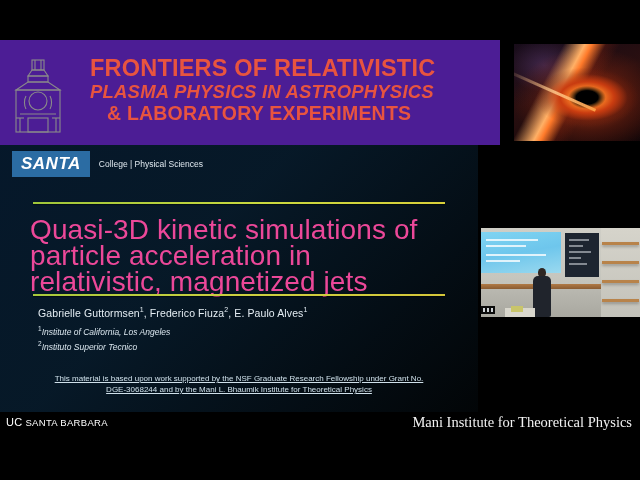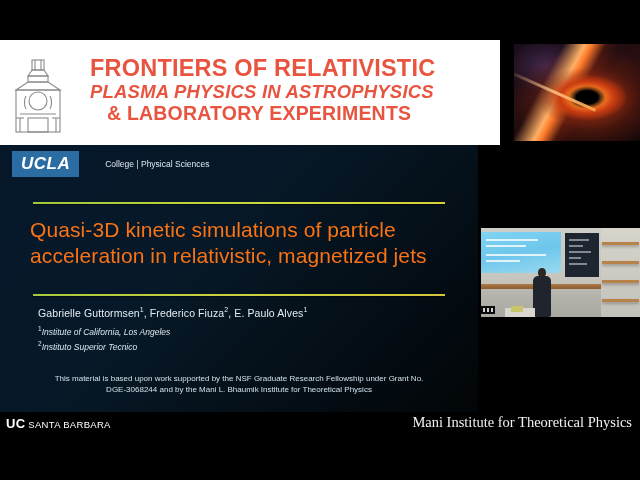--- a/index.html
+++ b/index.html
@@ -21,21 +21,21 @@
     height: 480px;
     background: #000000;
     overflow: hidden;
   }
 
   
   #banner {
     position: absolute;
     left: 0; top: 40px;
     width: 500px; height: 105px;
-    background: #ffffff;
+    background: #4c1d95;
   }
   #royce-icon {
     position: absolute;
     left: 8px; top: 16px;
     width: 60px; height: 80px;
   }
   #banner-text {
     position: absolute;
     left: 90px; top: 16px;
     width: 400px;
@@ -121,21 +121,21 @@
     background: #2b6ca3;
     color: #ffffff;
     font-weight: bold;
     font-size: 17px;
     letter-spacing: 0.5px;
     padding: 4px 9px 5px 9px;
     font-style: italic;
     line-height: 1;
   }
   #ucla-words {
-    margin-left: 26px;
+    margin-left: 9px;
     color: #ffffff;
   }
   #ucla-line1 {
     font-size: 8.5px;
     line-height: 10px;
     color: #dfe8ef;
     white-space: nowrap;
   }
   #ucla-line2 {
     font-size: 14.5px;
@@ -152,22 +152,22 @@
     background: linear-gradient(90deg, #9fc63a 0%, #c9d93f 55%, #d8cf3a 100%);
     box-shadow: 0 1px 1px rgba(0,0,0,0.45);
   }
   #rule-top { top: 57px; }
   #rule-mid { top: 147px; background: linear-gradient(90deg, #a8c93c 0%, #ccd040 50%, #d4c63a 100%); }
 
   #slide-title {
     position: absolute;
     left: 30px; top: 72px;
     width: 420px;
-    color: #f97316;
-    font-size: 21px;
+    color: #ec4899;
+    font-size: 28px;
     line-height: 26px;
     font-weight: normal;
     letter-spacing: 0.1px;
   }
 
   #authors {
     position: absolute;
     left: 38px; top: 158px;
     color: #e4edf3;
     font-size: 10.5px;
@@ -187,20 +187,21 @@
   #affils sup { font-size: 6.5px; font-style: normal; }
 
   #funding {
     position: absolute;
     left: 0; top: 228px;
     width: 478px;
     text-align: center;
     color: #cfe0ea;
     font-size: 8px;
     line-height: 11px;
+    text-decoration: underline;
   }
 
   
   #webcam {
     position: absolute;
     left: 481px; top: 228px;
     width: 159px; height: 89px;
     background: #0a0c10;
     overflow: hidden;
   }
@@ -305,21 +306,21 @@
     background: #000000;
   }
   #ucsb-logo {
     position: absolute;
     left: 6px; top: 4px;
     color: #ffffff;
     font-size: 9.5px;
     letter-spacing: 0.3px;
     white-space: nowrap;
   }
-  #ucsb-uc { font-weight: bold; font-size: 13px; }
+  #ucsb-uc { font-weight: normal; font-size: 11px; }
   #ucsb-name { font-weight: normal; }
   #kavli-text {
     position: absolute;
     right: 8px; top: 2px;
     color: #f2f2f2;
     font-family: "Liberation Serif", serif;
     font-size: 14.5px;
     white-space: nowrap;
   }
 </style>
@@ -359,21 +360,21 @@
   </div>
 
   <div id="bh-panel">
     <div id="bh-inner"></div>
     <div id="bh-streak"></div>
   </div>
 
   <div id="slide">
 
     <div id="ucla-bar">
-      <div id="ucla-box">UCLA</div>
+      <div id="ucla-box">SANTA</div>
       <div id="ucla-words">
         <div id="ucla-line1">College  |  Physical Sciences</div>
       </div>
     </div>
 
     <div class="rule" id="rule-top"></div>
 
     <div id="slide-title">Quasi-3D kinetic simulations of particle acceleration in relativistic, magnetized jets</div>
 
     <div class="rule" id="rule-mid"></div>

